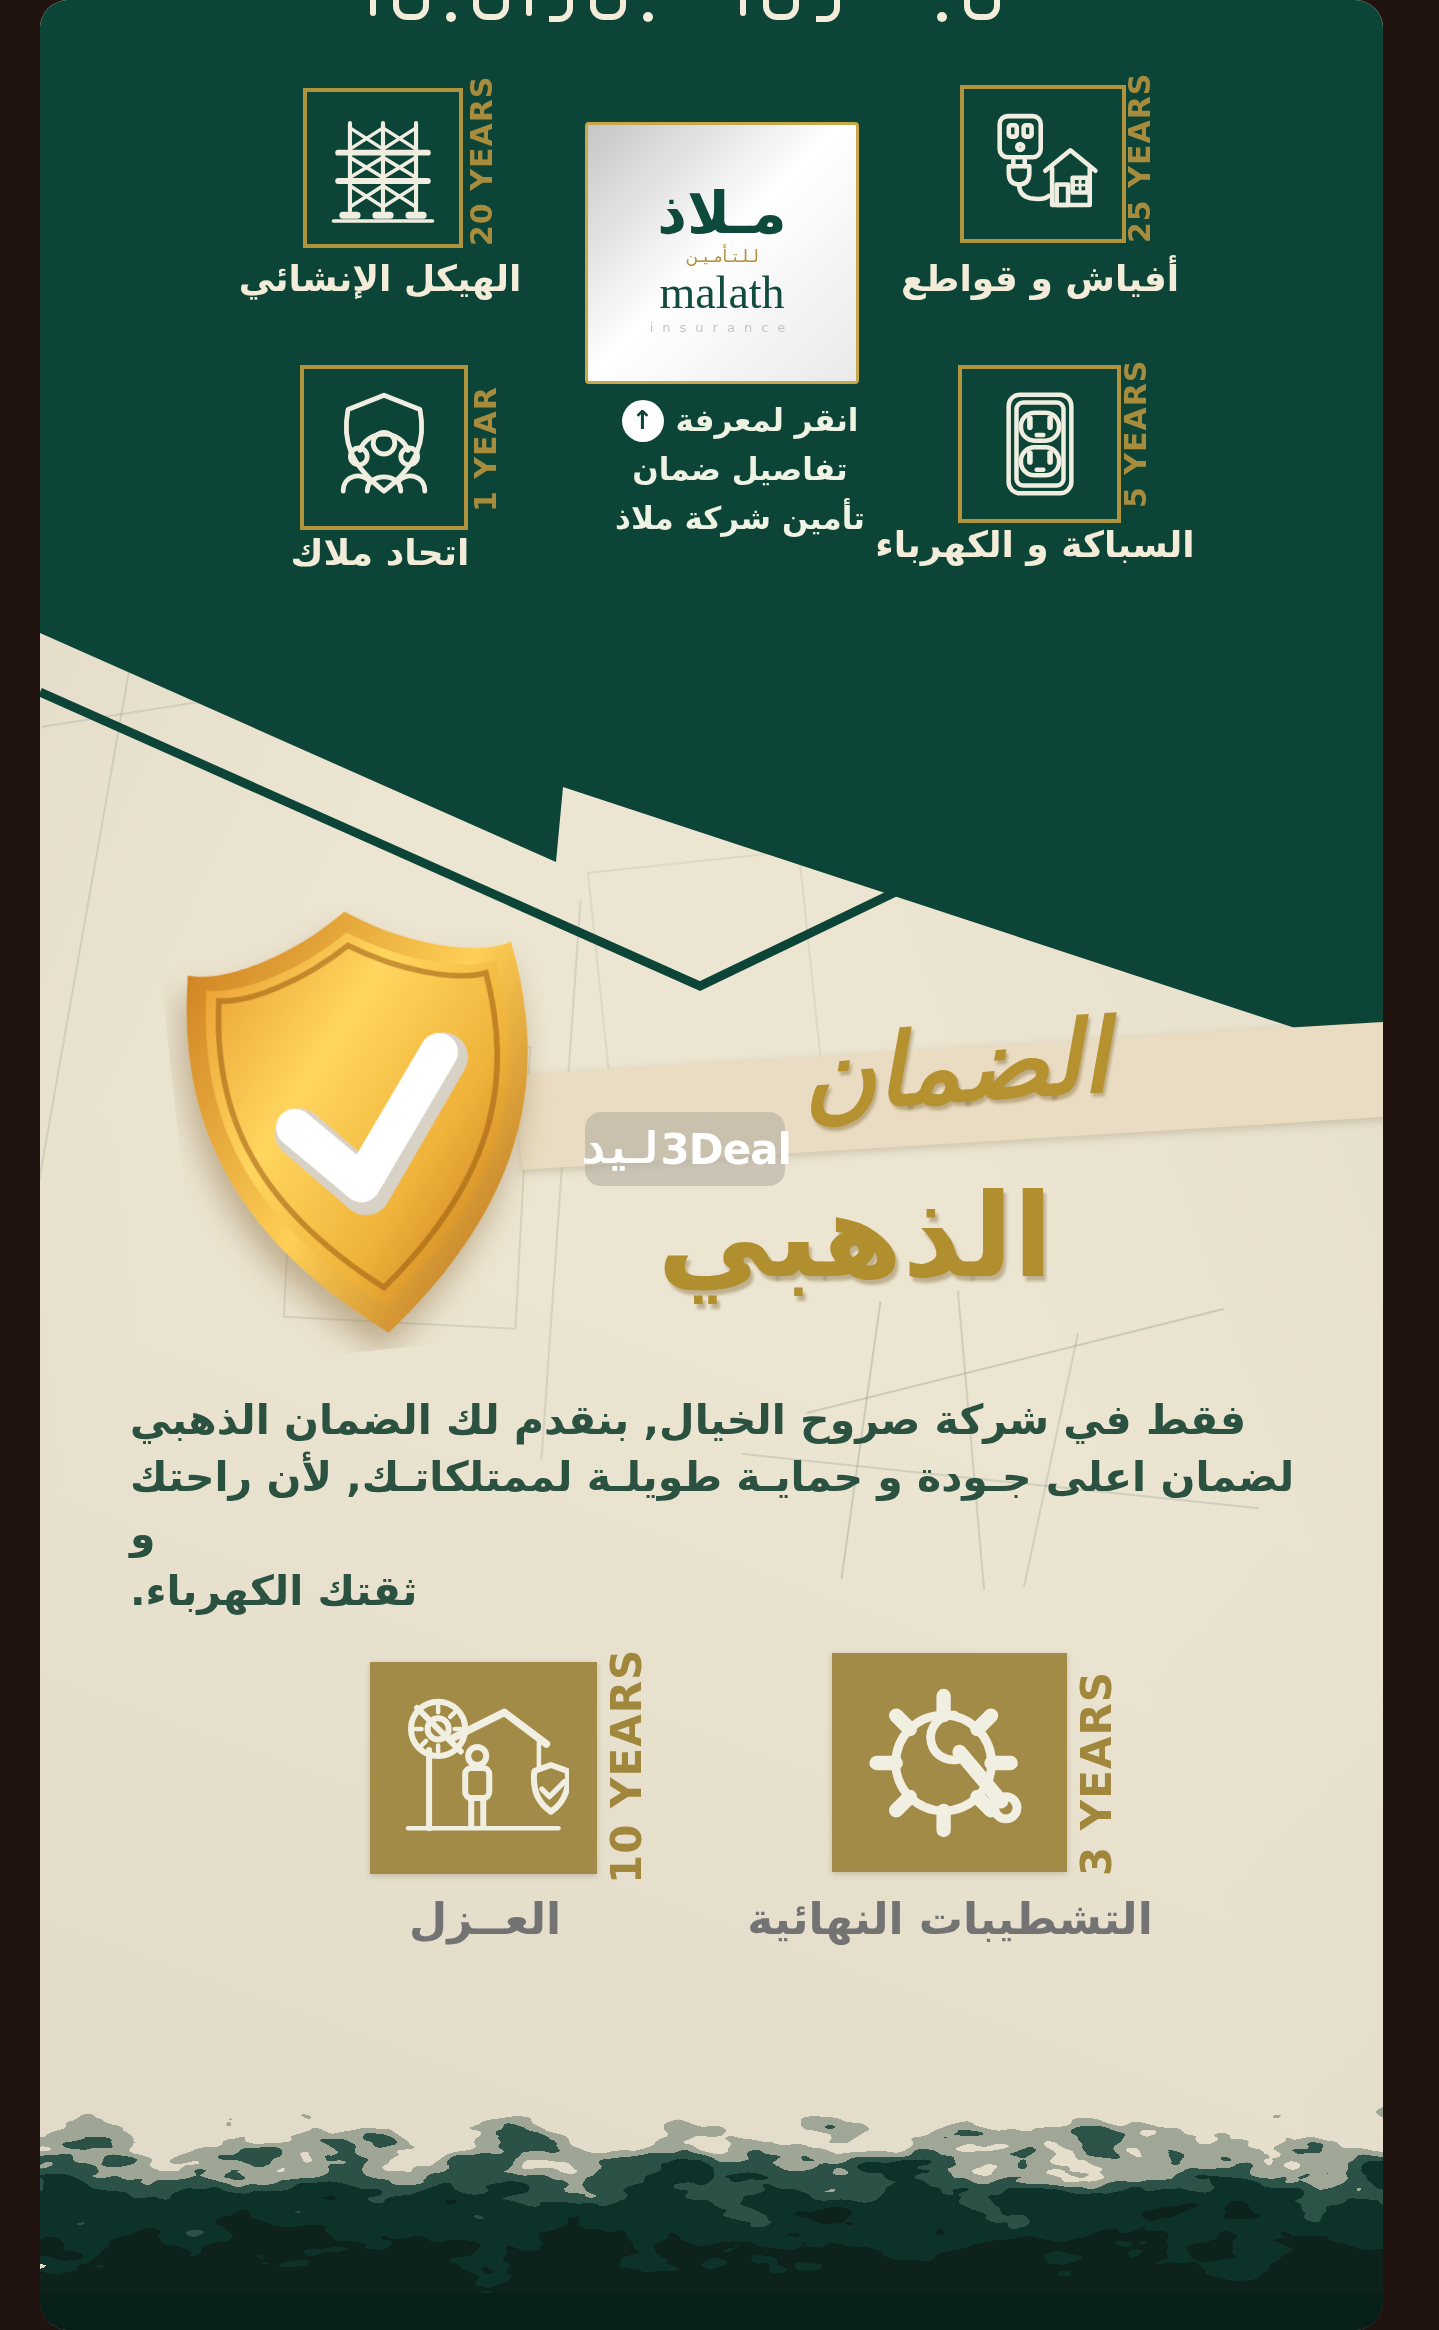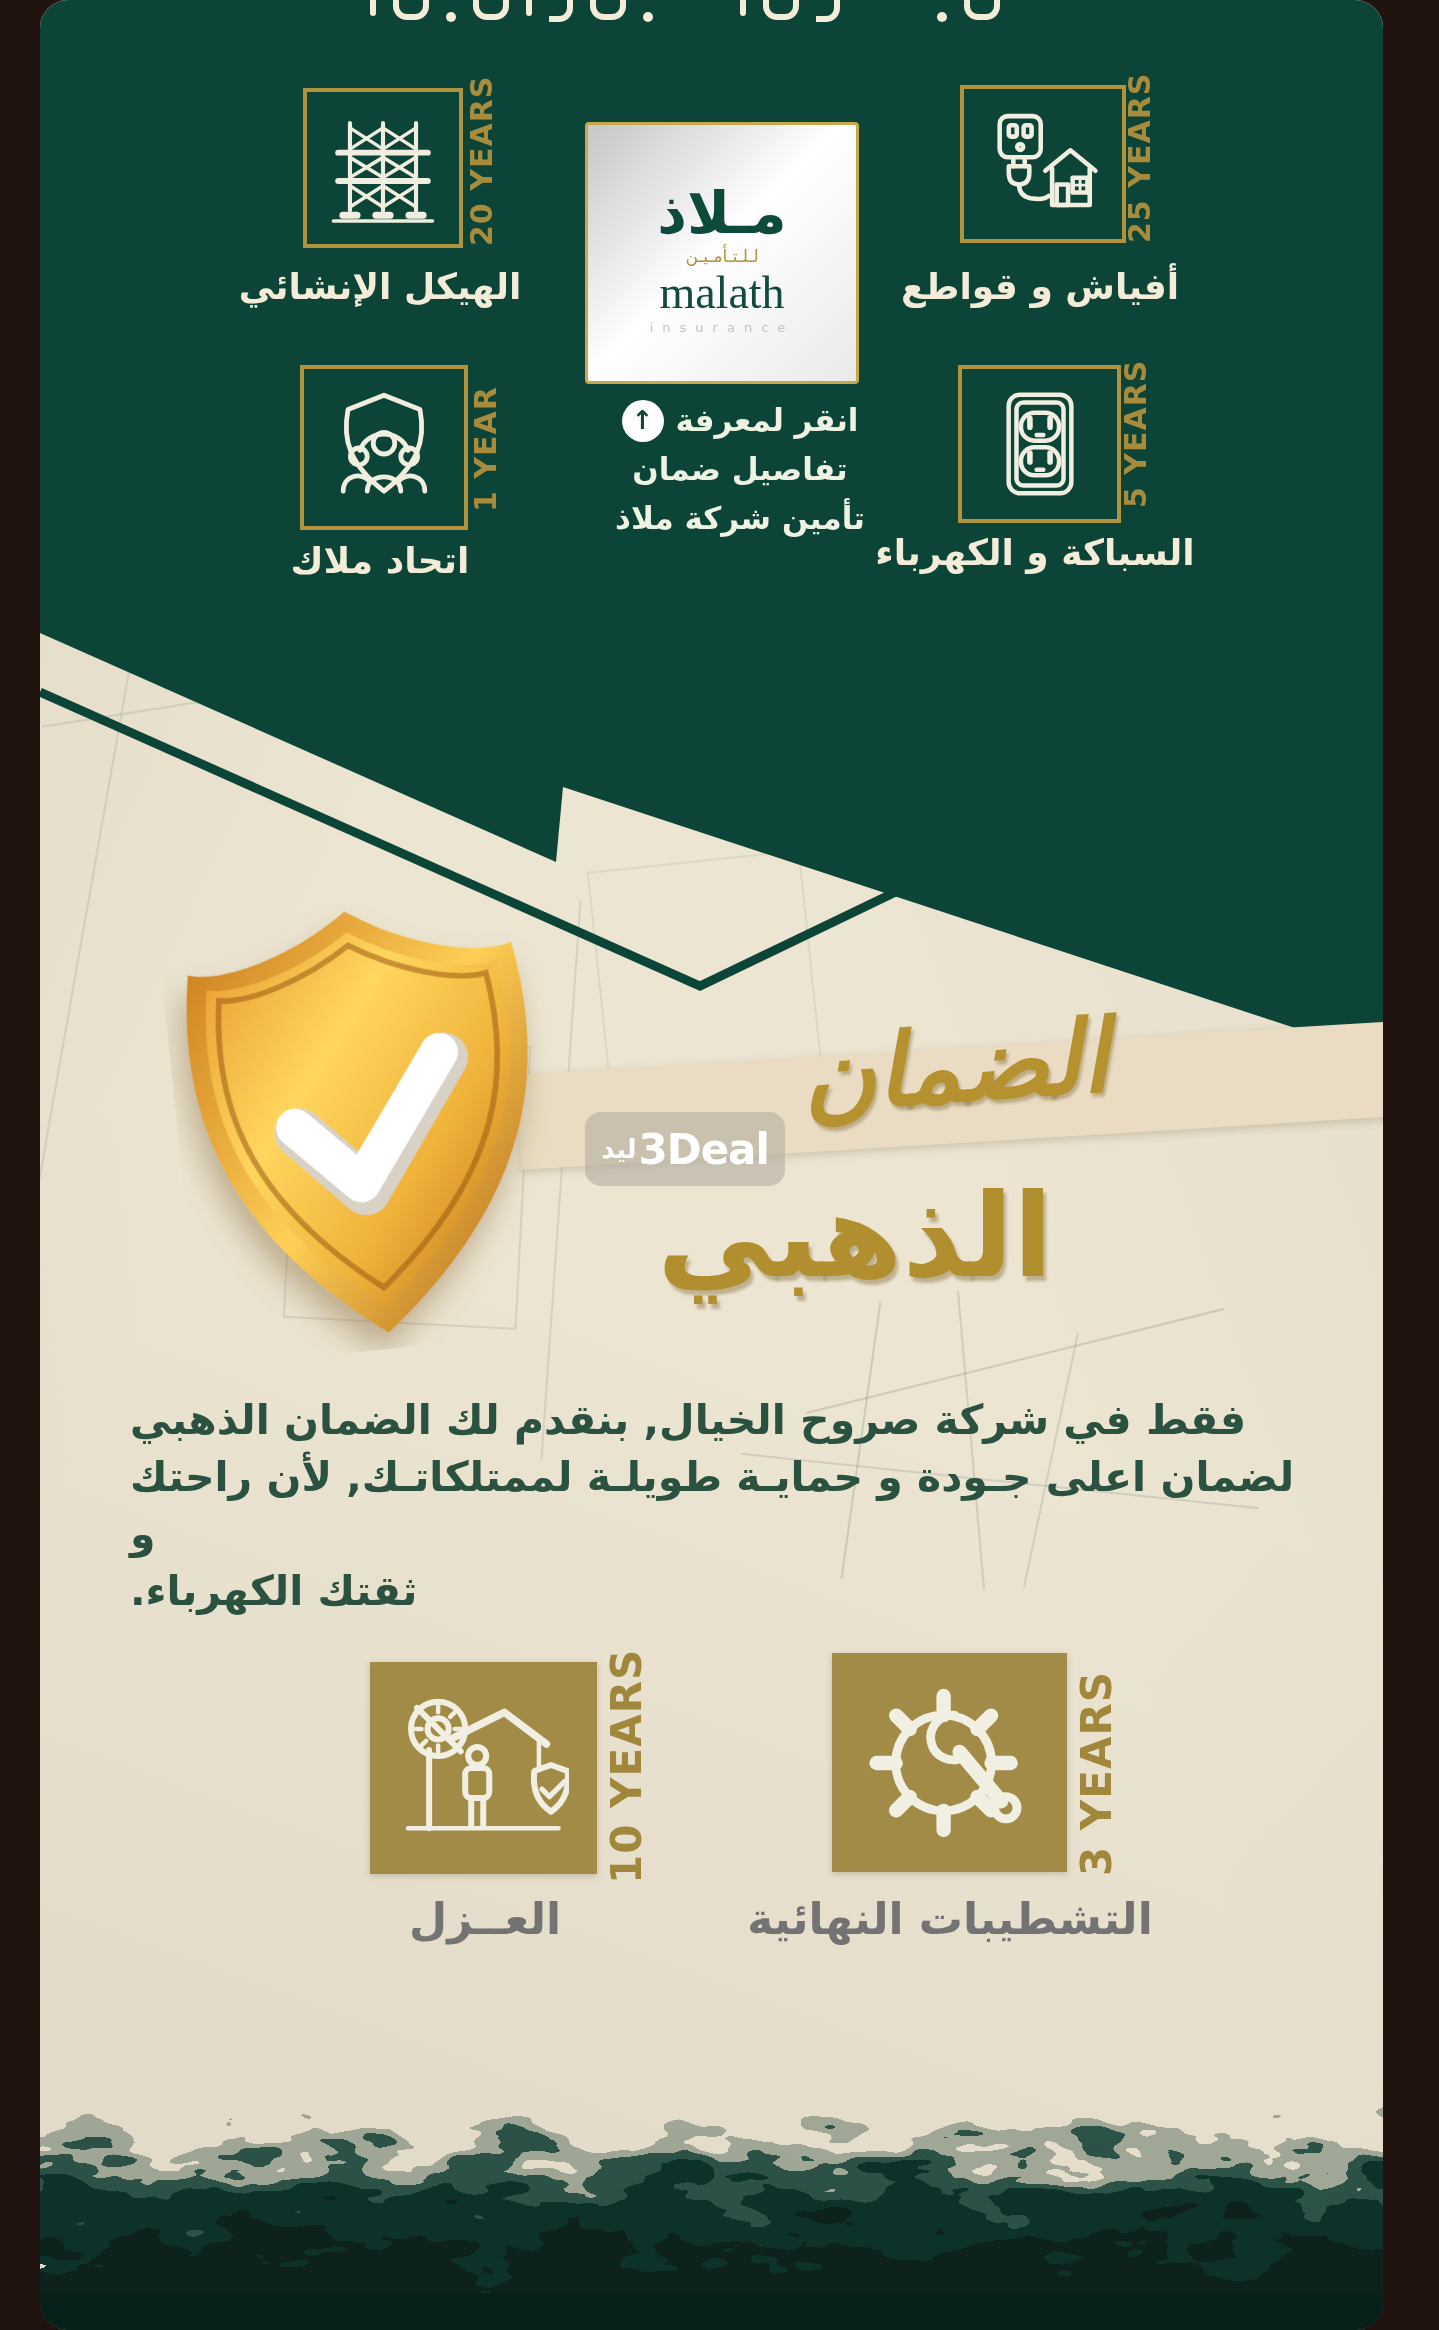--- a/index.html
+++ b/index.html
@@ -31,21 +31,21 @@
     display:flex;align-items:flex-start;gap:17px;}
   .fg-dot{width:10px;height:10px;background:var(--cream);border-radius:50%;margin-top:12px;}
   .fg-cup{width:24px;height:18px;border:6px solid var(--cream);border-top:none;border-radius:0 0 14px 14px;margin-top:-4px;}
   .fg-stem{width:6px;height:22px;background:var(--cream);border-radius:3px;margin-top:-6px;}
   .fg-hook{width:18px;height:18px;border:6px solid var(--cream);border-left:none;border-top:none;border-radius:0 0 14px 0;margin-top:-2px;}
   
   .wsq{position:absolute;border:4px solid var(--gold-border);z-index:3;display:flex;align-items:center;justify-content:center;}
   .wsq svg{display:block;}
   .years{position:absolute;z-index:3;color:var(--gold-text);font-weight:bold;font-size:30px;letter-spacing:1px;
     transform:rotate(-90deg);transform-origin:0 0;white-space:nowrap;}
-  .wlabel{position:absolute;z-index:3;color:var(--cream);font-weight:bold;font-size:36px;text-align:center;direction:rtl;margin-top:8px;}
+  .wlabel{position:absolute;z-index:3;color:var(--cream);font-weight:bold;font-size:36px;text-align:center;direction:rtl;}
   
   .logo-card{position:absolute;left:545px;top:122px;width:268px;height:256px;z-index:3;
     border:3px solid #c8a84b;border-radius:4px;
     background:linear-gradient(135deg,#c6c6c6 0%,#ffffff 48%,#e9e9e9 100%);
     display:flex;flex-direction:column;align-items:center;justify-content:center;gap:4px;}
   .logo-ar{color:#0d4a3c;font-size:58px;font-weight:bold;line-height:1;margin-top:12px;}
   .logo-tag{color:#b1923d;font-size:17px;letter-spacing:5px;}
   .logo-en{color:#114a3e;font-family:"Liberation Serif",serif;font-size:46px;line-height:1;}
   .logo-sub{color:#c4c4c4;font-size:13px;letter-spacing:9px;}
   
@@ -59,21 +59,21 @@
     transform:rotate(-3.5deg);box-shadow:0 3px 8px rgba(110,95,60,.25);}
   .hero-callig{position:absolute;left:500px;top:1008px;width:830px;z-index:4;text-align:center;direction:rtl;
     color:#b5922f;font-size:100px;font-weight:bold;font-style:italic;transform:rotate(-4deg);
     text-shadow:2px 4px 3px rgba(110,80,20,.35);}
   .hero-title{position:absolute;left:540px;top:1168px;width:550px;z-index:4;text-align:center;direction:rtl;
     color:var(--hero-gold);font-size:116px;font-weight:900;
     text-shadow:3px 5px 3px rgba(110,80,20,.35);}
   .watermark{position:absolute;left:545px;top:1112px;width:200px;height:74px;z-index:5;
     background:rgba(175,170,158,.55);border-radius:16px;display:flex;align-items:center;justify-content:center;
     color:#ffffff;font-weight:bold;gap:2px;}
-  .wm-ar{font-size:26px;} .wm-en{font-size:42px;letter-spacing:-1px;}
+  .wm-ar{font-size:44px;font-family:Liberation Mono, monospace;} .wm-en{font-size:42px;letter-spacing:-1px;}
   .shield-wrap{position:absolute;left:138px;top:898px;z-index:4;transform:rotate(-6deg);}
   
   .para{position:absolute;left:90px;top:1392px;width:1180px;z-index:4;direction:rtl;text-align:left;
     color:var(--para);font-size:41px;font-weight:bold;line-height:57px;}
   
   .bsq{position:absolute;background:var(--square-gold);z-index:4;display:flex;align-items:center;justify-content:center;
     box-shadow:0 2px 6px rgba(90,80,50,.25);}
   .byears{position:absolute;z-index:4;color:#a1873c;font-weight:bold;font-size:42px;letter-spacing:1px;
     transform:rotate(-90deg);transform-origin:0 0;white-space:nowrap;}
   .blabel{position:absolute;z-index:4;color:#737373;font-weight:bold;font-size:44px;text-align:center;direction:rtl;}

